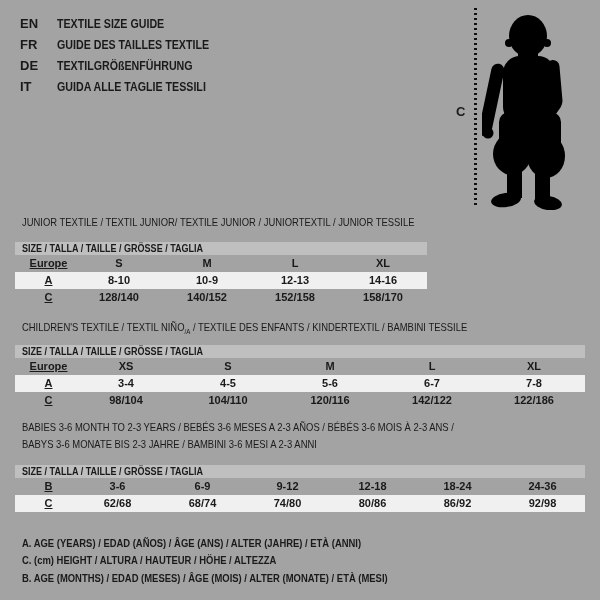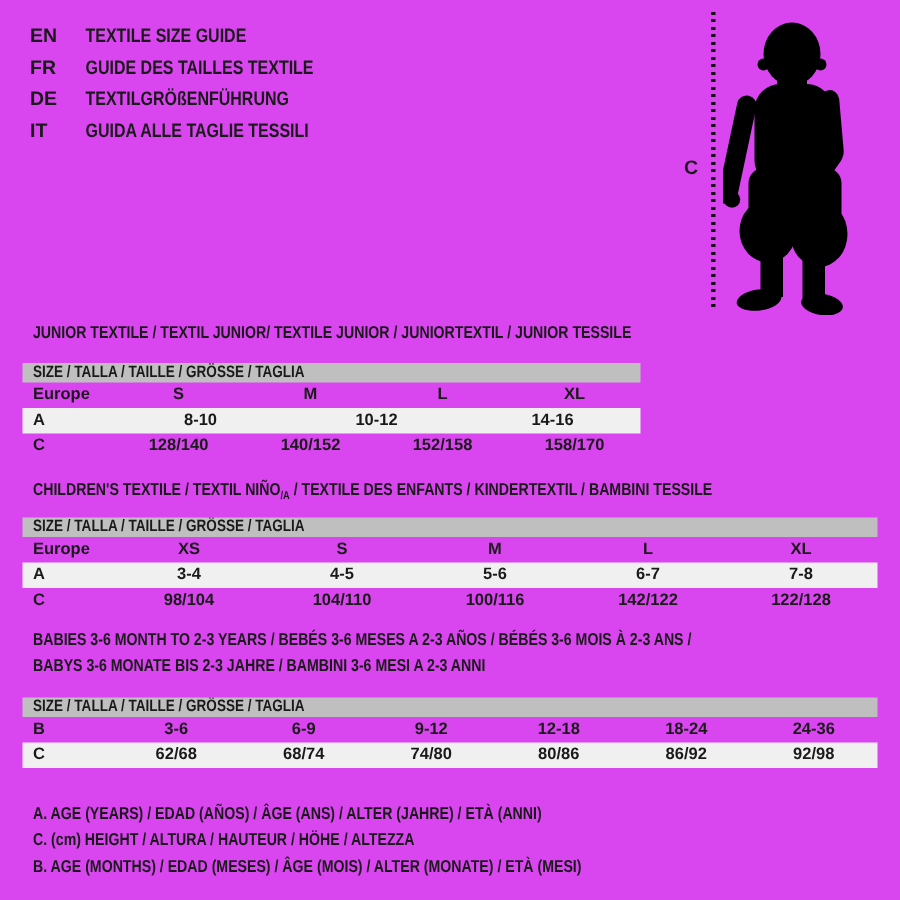--- a/index.html
+++ b/index.html
@@ -3,59 +3,59 @@
 <meta charset="utf-8">
 <style>
   :root{
     --bar:#bfbfbf;
     --alt:#f0f0f0;
     --text:#1a1a1a;
     --sil:#000000;
   }
   html,body{margin:0;padding:0;background:#fff;}
   .canvas{
-    position:relative;width:600px;height:600px;background:#d946ef;overflow:hidden;
+    position:relative;width:600px;height:600px;background:#a3a3a3;overflow:hidden;
     font-family:"Liberation Sans","DejaVu Sans",sans-serif;color:var(--text);
   }
   
   .cond{display:inline-block;transform:scaleX(0.82);transform-origin:0 50%;white-space:nowrap;}
 
   
   .langs{position:absolute;left:20px;top:13px;font-weight:700;font-size:13px;line-height:21px;}
   .lang-row{display:flex;align-items:baseline;}
   .lang-code{width:37px;flex:0 0 37px;}
 
   
   .dash-line{
     position:absolute;left:474px;top:8px;width:2.5px;height:198px;
     background:repeating-linear-gradient(to bottom,#111 0 2px,transparent 2px 5px);
   }
   .c-label{position:absolute;left:456px;top:104px;font-weight:700;font-size:13px;}
   .sil-svg{position:absolute;left:482px;top:6px;}
 
   
-  .title{position:absolute;left:22px;font-weight:700;font-size:11.5px;color:var(--text);white-space:nowrap;}
+  .title{position:absolute;left:22px;font-weight:400;font-size:11.5px;color:var(--text);white-space:nowrap;}
   #title-0{top:216px;}
   #title-1{top:321px;}
   #title-2{top:419px;line-height:16.5px;}
   .subsc{font-size:7.5px;vertical-align:-2.5px;}
 
   
   .tbl{position:absolute;left:15px;}
   #table-0{top:242px;width:412px;}
   #table-1{top:345px;width:570px;}
   #table-2{top:465px;width:570px;}
   .size-bar{
     height:13px;line-height:13px;background:var(--bar);
     font-weight:700;font-size:11px;padding-left:7px;box-sizing:border-box;
     white-space:nowrap;overflow:hidden;
   }
   .trow{display:flex;height:17px;line-height:17px;font-weight:700;font-size:11px;}
   .trow.shaded{background:var(--alt);}
-  .rlabel{flex:0 0 60px;width:60px;padding-left:7px;box-sizing:border-box;text-align:left;}
+  .rlabel{flex:0 0 60px;width:60px;padding-left:7px;box-sizing:border-box;text-align:center;text-decoration:underline;}
   .cell{flex:1;text-align:center;}
 
   
   .notes{position:absolute;left:22px;top:535px;font-weight:700;font-size:11.5px;line-height:17.3px;}
 </style>
 </head>
 <body>
 
 <div class="canvas">
 
@@ -119,21 +119,22 @@
       <div class="trow">
         <span class="rlabel">Europe</span>
         <span class="cell">S</span>
         <span class="cell">M</span>
         <span class="cell">L</span>
         <span class="cell">XL</span>
       </div>
       <div class="trow shaded">
         <span class="rlabel">A</span>
         <span class="cell">8-10</span>
-        <span class="cell">10-12</span>
+        <span class="cell">10-9</span>
+        <span class="cell">12-13</span>
         <span class="cell">14-16</span>
       </div>
       <div class="trow">
         <span class="rlabel">C</span>
         <span class="cell">128/140</span>
         <span class="cell">140/152</span>
         <span class="cell">152/158</span>
         <span class="cell">158/170</span>
       </div>
     </div>
@@ -156,23 +157,23 @@
         <span class="cell">3-4</span>
         <span class="cell">4-5</span>
         <span class="cell">5-6</span>
         <span class="cell">6-7</span>
         <span class="cell">7-8</span>
       </div>
       <div class="trow">
         <span class="rlabel">C</span>
         <span class="cell">98/104</span>
         <span class="cell">104/110</span>
-        <span class="cell">100/116</span>
+        <span class="cell">120/116</span>
         <span class="cell">142/122</span>
-        <span class="cell">122/128</span>
+        <span class="cell">122/186</span>
       </div>
     </div>
 
   <div class="title" id="title-2">
     <div><span class="cond">BABIES 3-6 MONTH TO 2-3 YEARS / BEBÉS 3-6 MESES A 2-3 AÑOS / BÉBÉS 3-6 MOIS À 2-3 ANS /</span></div>
     <div><span class="cond">BABYS 3-6 MONATE BIS 2-3 JAHRE / BAMBINI 3-6 MESI A 2-3 ANNI</span></div>
   </div>
   <div class="tbl" id="table-2">
       <div class="size-bar"><span class="cond">SIZE / TALLA / TAILLE / GRÖSSE / TAGLIA</span></div>
       <div class="trow">

